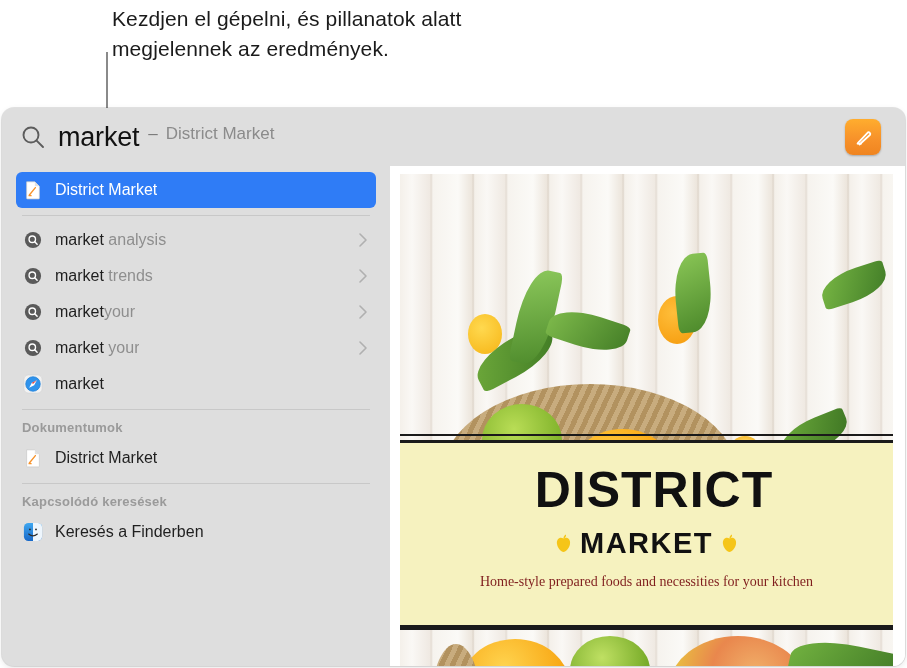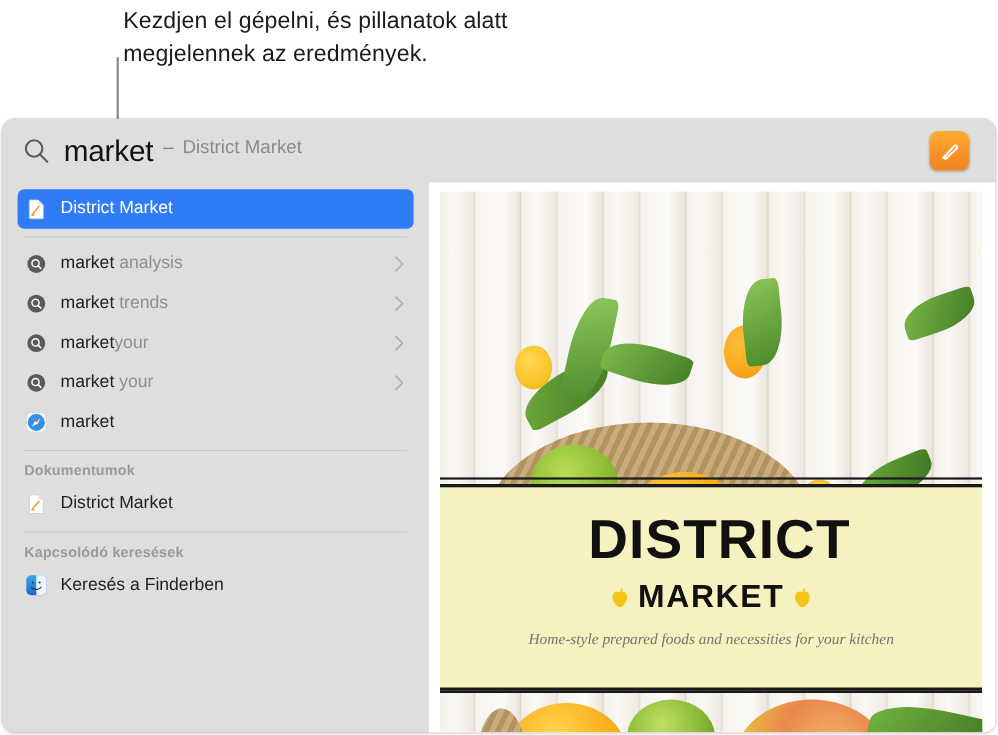--- a/index.html
+++ b/index.html
@@ -185,23 +185,22 @@
   }
   .poster-sub {
     font-size: 29px;
     font-weight: bold;
     color: #111111;
     letter-spacing: 1.5px;
   }
   .poster-tag {
     text-align: center;
     font-family: "Liberation Serif", serif;
-    font-style: italic;
     font-size: 14px;
-    color: #737373;
+    color: #7f1d1d;
     margin-top: 14px;
   }
   .apple-glyph { width: 17px; height: 19px; }
 
   
   .fruit { position: absolute; border-radius: 50%; }
   .leafshape { position: absolute; border-radius: 60% 10% 60% 10%; }
   .basket {
     position: absolute;
     border-radius: 50%;

